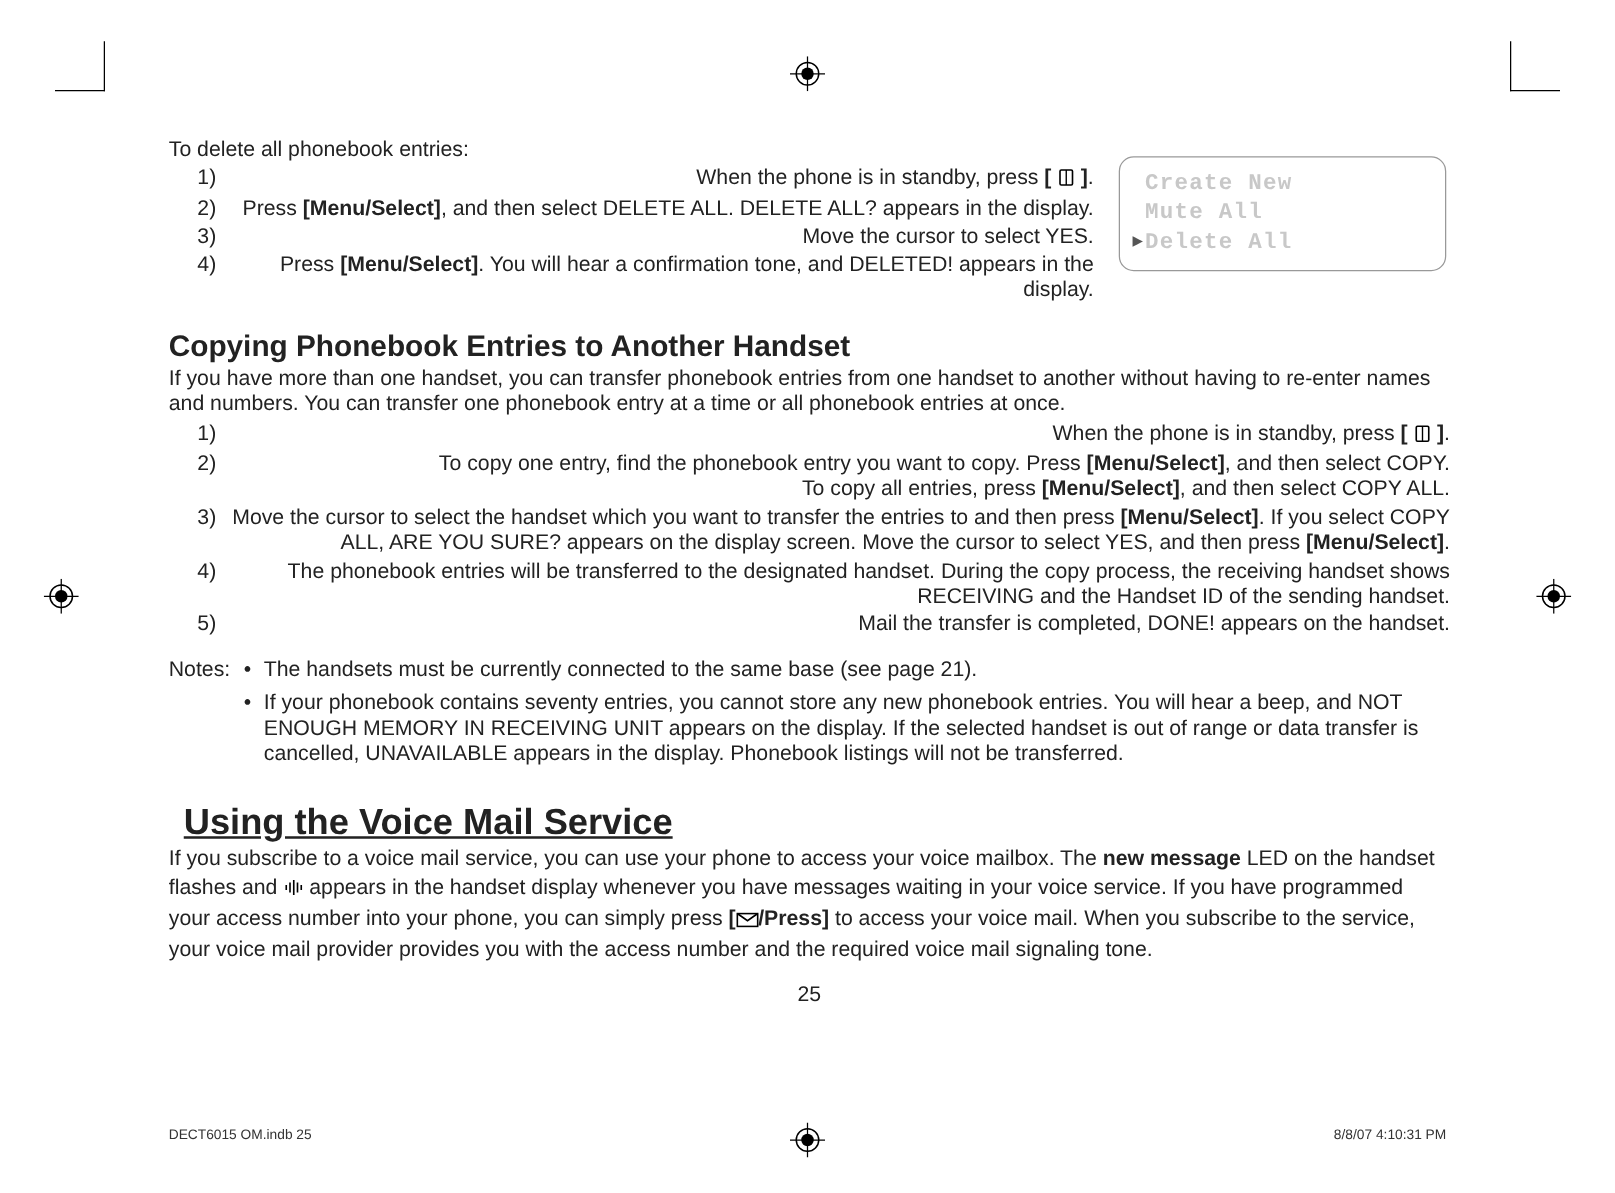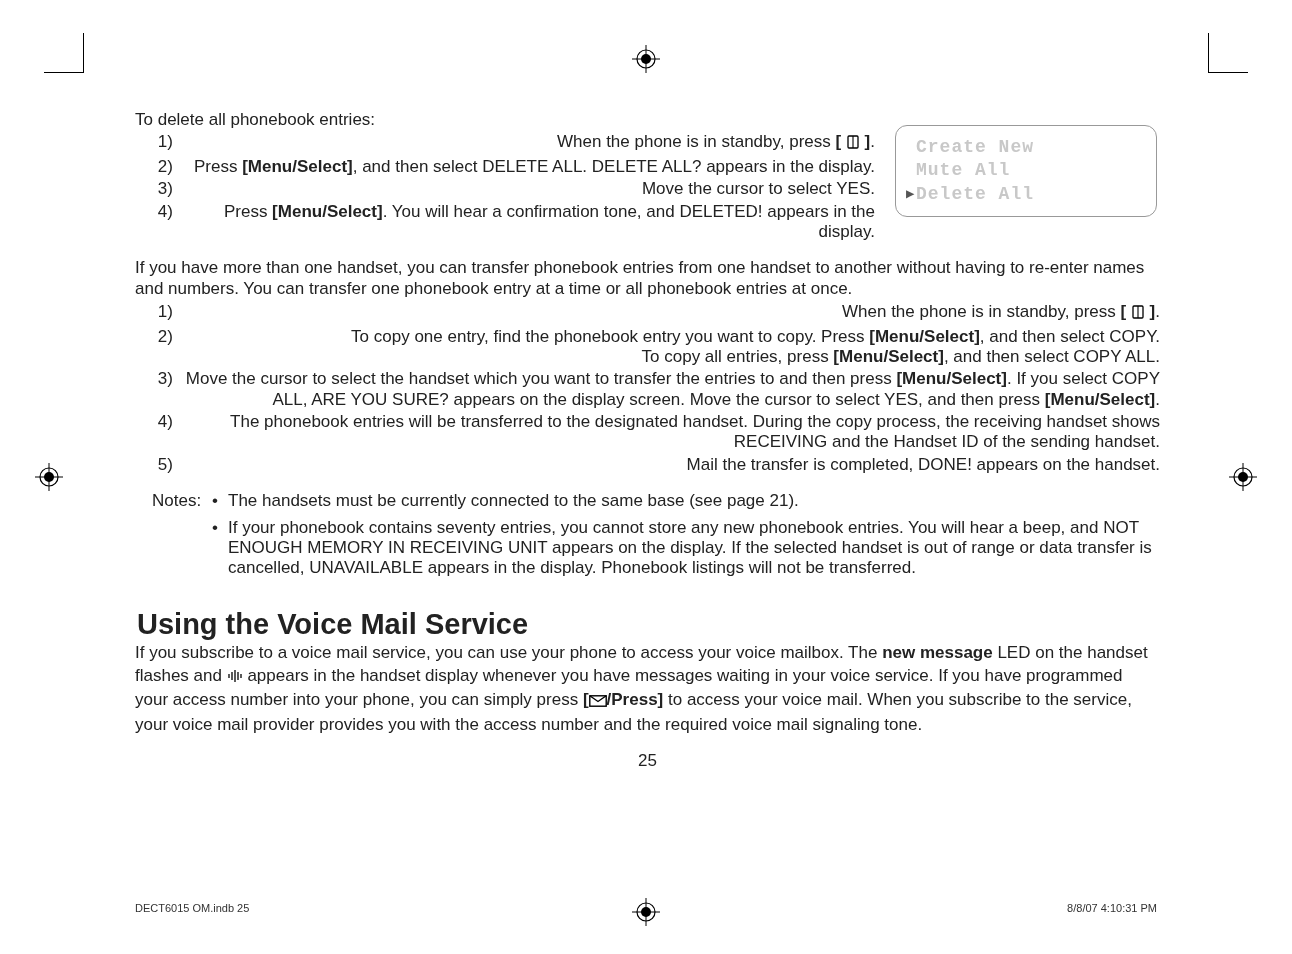--- a/index.html
+++ b/index.html
@@ -52,24 +52,24 @@
   }
   ol.steps > li::before {
     content: counter(step) ")";
     position: absolute;
     left: 14px;
     width: 24px;
     text-align: right;
   }
   .ol-constrained { width: 740px; }
   h2.section-sub { font-size: 23.8px; font-weight: bold; margin: 22px 0 0 0; }
-  h1.section-main { font-size: 29px; font-weight: bold; margin: 22px 0 0 2px; }
+  h1.section-main { font-size: 29px; font-weight: bold; margin: 22px 0 0 12px; text-decoration: underline; }
   p.flow { margin: 0 0 3px 0; }
   .notes-row { display:flex; margin-top:4px; }
-  .notes-label { width:60px; flex:none;margin-left:17px; }
+  .notes-label { width:60px; flex:none; }
   .notes-body ul { list-style:none; margin:0; padding:0; }
   .notes-body li { position:relative; padding-left:16px; margin-bottom:6px; }
   .notes-body li::before { content:"•"; position:absolute; left:0; }
   .screen-box {
     position: absolute;
     top: 125px;
     right: 135px;
     width: 238px;
     border: 1.5px solid #999;
     border-radius: 12px;
@@ -166,20 +166,21 @@
     </li>
     <li>
       <span>Press </span><b>[Menu/Select]</b><span>, and then select DELETE ALL. DELETE ALL? appears in the display.</span>
     </li>
     <li>Move the cursor to select YES.</li>
     <li>
       <span>Press </span><b>[Menu/Select]</b><span>. You will hear a confirmation tone, and DELETED! appears in the display.</span>
     </li>
   </ol>
 
+  <h2 class="section-sub">Copying Phonebook Entries to Another Handset</h2>
   <p class="flow">If you have more than one handset, you can transfer phonebook entries from one handset to another without having to re-enter names and numbers. You can transfer one phonebook entry at a time or all phonebook entries at once.</p>
 
   <ol class="steps">
     <li>
       <span>When the phone is in standby, press </span><b><span>[ </span><span class="icon-inline"><svg width="14" height="14" viewBox="0 0 14 14">
               <rect x="2" y="1" width="10" height="12" rx="1" fill="none" stroke="#000" stroke-width="1.3"></rect>
               <line x1="7" y1="1" x2="7" y2="13" stroke="#000" stroke-width="1.1"></line>
             </svg></span><span> ]</span></b><span>.</span>
     </li>
     <li>

